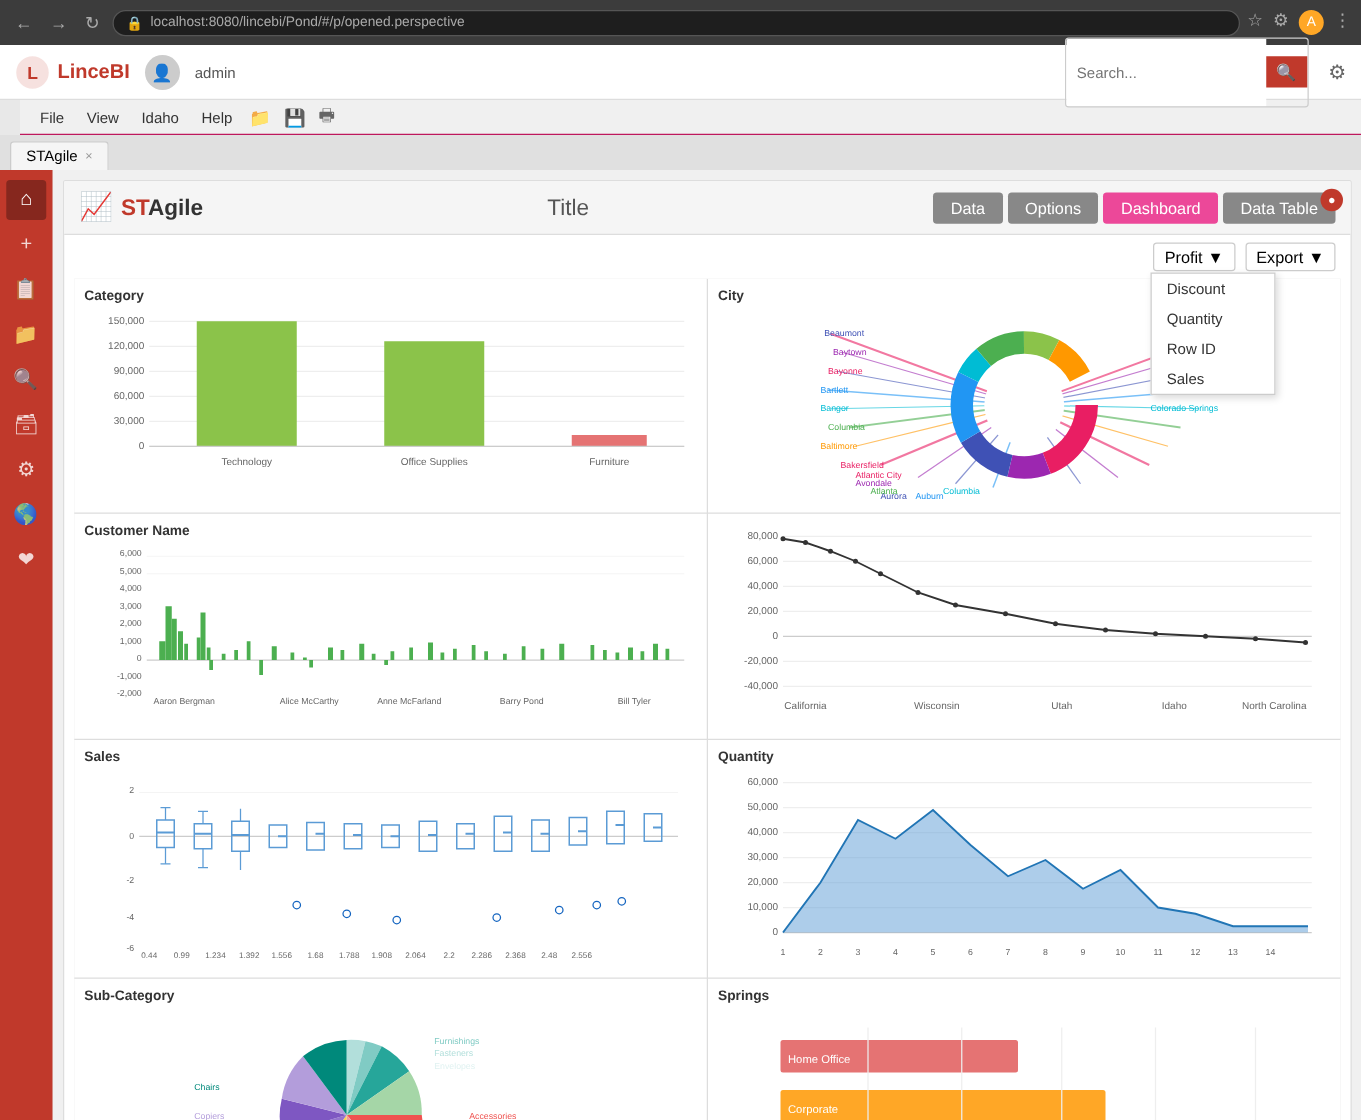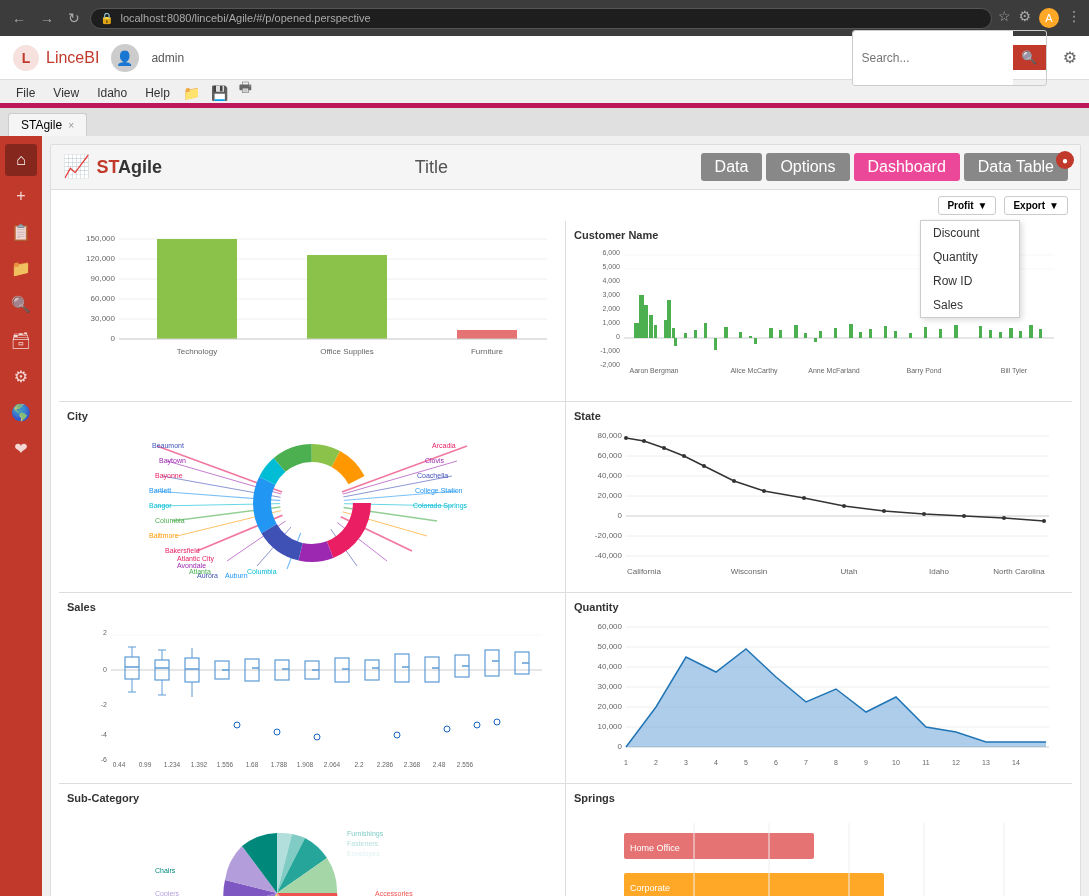--- a/index.html
+++ b/index.html
@@ -71,24 +71,25 @@
       cursor: pointer;
       font-size: 13px;
     }
     .gear-btn { color: #666; font-size: 16px; cursor: pointer; margin-left: 4px; }
 
     
     .menu-bar {
       background: #f0f0f0;
       height: 28px;
       display: flex;
-      align-items: flex-end;
+      align-items: center;
       padding: 0 8px;
-      border-bottom: 5px solid #be185d;
+      border-bottom: 1px solid #be185d;
       gap: 2px;
+      margin-left: 16px;
     }
     .menu-item { padding: 3px 8px; font-size: 12px; cursor: pointer; color: #333; }
     .menu-icon { font-size: 14px; color: #666; cursor: pointer; padding: 2px 4px; }
 
     
     .tab-bar {
       background: #e0e0e0;
       height: 28px;
       display: flex;
       align-items: flex-end;
@@ -164,21 +165,21 @@
       gap: 20px;
     }
     .dash-logo { display: flex; align-items: center; gap: 6px; }
     .dash-logo-icon { color: #c0392b; font-size: 22px; }
     .dash-brand { color: #c0392b; font-weight: bold; font-size: 18px; }
     .dash-brand span { color: #333; text-align: center; }
     .dash-title { font-size: 18px; color: #555; flex: 1; text-align: center; }
     .dash-tabs { display: flex; gap: 4px; }
     .dash-tab {
       padding: 5px 14px;
-      font-size: 16px;
+      font-size: 13px;
       cursor: pointer;
       border: none;
       border-radius: 3px;
     }
     .dash-tab.inactive { background: #888; color: white; }
     .dash-tab.active { background: #ec4899; color: white; }
     .dash-close-btn {
       position: absolute;
       top: 6px;
       right: 6px;
@@ -201,26 +202,25 @@
       padding: 6px 12px;
       gap: 8px;
       align-items: center;
       position: relative;
     }
     .ctrl-dropdown {
       padding: 3px 8px;
       background: white;
       border: 1px solid #ccc;
       border-radius: 3px;
-      font-size: 10px;
+      font-size: 13px;
       cursor: pointer;
       display: flex;
       align-items: center;
       gap: 4px;
-      font-weight: bold;
     }
 
     
     .dropdown-menu {
       position: absolute;
       top: 30px;
       right: 60px;
       background: white;
       border: 1px solid #ccc;
       box-shadow: 2px 2px 6px rgba(0,0,0,0.15);
@@ -261,37 +261,37 @@
   </style>
 </head>
 <body>
 
 <div class="browser-chrome">
   <span class="browser-nav-btn">←</span>
   <span class="browser-nav-btn">→</span>
   <span class="browser-nav-btn">↻</span>
   <div class="browser-url-bar">
     <span style="color:#4caf50;font-size:11px;">🔒</span>
-    <span>localhost:8080/lincebi/Agile/#/p/opened.perspective</span>
+    <span>localhost:8080/lincebi/Pond/#/p/opened.perspective</span>
   </div>
   <div class="browser-right-icons">
     <span>☆</span>
     <span>⚙</span>
     <span style="width:20px;height:20px;border-radius:50%;background:#ffa726;display:inline-flex;align-items:center;justify-content:center;font-size:11px;color:white;">A</span>
     <span>⋮</span>
   </div>
 </div>
 
 <div class="app-header">
   <div class="app-logo">
     <svg class="logo-icon" viewBox="0 0 28 28">
       <circle cx="14" cy="14" r="13" fill="#c0392b" opacity="0.15"></circle>
       <text x="14" y="19" text-anchor="middle" fill="#c0392b" font-size="14" font-weight="bold">L</text>
     </svg>
-    <span style="color:#c0392b;font-weight:normal;">LinceBI</span>
+    <span style="color:#c0392b;font-weight:bold;">LinceBI</span>
   </div>
   <div class="user-avatar">
     <span style="color:#666;font-size:14px;">👤</span>
   </div>
   <span style="color:#555;font-size:12px;">admin</span>
   <div class="header-spacer"></div>
   <div class="search-bar">
     <input type="text" class="search-input" placeholder="Search..." style="">
     <button class="search-btn">🔍</button>
   </div>
@@ -364,20 +364,21 @@
           <div class="dropdown-item">Discount</div>
           <div class="dropdown-item">Quantity</div>
           <div class="dropdown-item">Row ID</div>
           <div class="dropdown-item">Sales</div>
         </div>
       </div>
 
       <div class="charts-grid">
 
         <div class="chart-cell">
+          <div class="chart-title">Category</div>
           <div class="chart-container">
             <svg width="100%" height="130" viewBox="0 0 470 130">
 
               <text x="38" y="12" font-size="8" fill="#666" text-anchor="end">150,000</text>
               <text x="38" y="32" font-size="8" fill="#666" text-anchor="end">120,000</text>
               <text x="38" y="52" font-size="8" fill="#666" text-anchor="end">90,000</text>
               <text x="38" y="72" font-size="8" fill="#666" text-anchor="end">60,000</text>
               <text x="38" y="92" font-size="8" fill="#666" text-anchor="end">30,000</text>
               <text x="38" y="112" font-size="8" fill="#666" text-anchor="end">0</text>
 
@@ -391,20 +392,84 @@
               <rect x="80" y="10" width="80" height="100" fill="#8bc34a"></rect>
               <text x="120" y="125" font-size="8" fill="#666" text-anchor="middle">Technology</text>
 
               <rect x="230" y="26" width="80" height="84" fill="#8bc34a"></rect>
               <text x="270" y="125" font-size="8" fill="#666" text-anchor="middle">Office Supplies</text>
 
               <rect x="380" y="101" width="60" height="9" fill="#e57373"></rect>
               <text x="410" y="125" font-size="8" fill="#666" text-anchor="middle">Furniture</text>
 
               <line x1="42" y1="110" x2="470" y2="110" stroke="#ccc" stroke-width="1"></line>
+            </svg>
+          </div>
+        </div>
+
+        <div class="chart-cell">
+          <div class="chart-title">City</div>
+          <div style="position:relative;height:155px;">
+            <svg width="100%" height="155" viewBox="0 0 470 155">
+
+              <g opacity="0.6">
+                <line x1="235" y1="77" x2="80" y2="20" stroke="#e91e63" stroke-width="1.5"></line>
+                <line x1="235" y1="77" x2="90" y2="35" stroke="#9c27b0" stroke-width="1"></line>
+                <line x1="235" y1="77" x2="85" y2="50" stroke="#3f51b5" stroke-width="1"></line>
+                <line x1="235" y1="77" x2="78" y2="65" stroke="#2196f3" stroke-width="1.2"></line>
+                <line x1="235" y1="77" x2="80" y2="80" stroke="#00bcd4" stroke-width="1"></line>
+                <line x1="235" y1="77" x2="95" y2="95" stroke="#4caf50" stroke-width="1.5"></line>
+                <line x1="235" y1="77" x2="100" y2="110" stroke="#ff9800" stroke-width="1"></line>
+                <line x1="235" y1="77" x2="120" y2="125" stroke="#e91e63" stroke-width="1.8"></line>
+                <line x1="235" y1="77" x2="150" y2="135" stroke="#9c27b0" stroke-width="1"></line>
+                <line x1="235" y1="77" x2="180" y2="140" stroke="#3f51b5" stroke-width="1"></line>
+                <line x1="235" y1="77" x2="210" y2="143" stroke="#2196f3" stroke-width="1.2"></line>
+                <line x1="235" y1="77" x2="390" y2="20" stroke="#e91e63" stroke-width="1.5"></line>
+                <line x1="235" y1="77" x2="380" y2="35" stroke="#9c27b0" stroke-width="1"></line>
+                <line x1="235" y1="77" x2="375" y2="50" stroke="#3f51b5" stroke-width="1"></line>
+                <line x1="235" y1="77" x2="380" y2="65" stroke="#2196f3" stroke-width="1.2"></line>
+                <line x1="235" y1="77" x2="375" y2="80" stroke="#00bcd4" stroke-width="1"></line>
+                <line x1="235" y1="77" x2="360" y2="95" stroke="#4caf50" stroke-width="1.5"></line>
+                <line x1="235" y1="77" x2="350" y2="110" stroke="#ff9800" stroke-width="1"></line>
+                <line x1="235" y1="77" x2="335" y2="125" stroke="#e91e63" stroke-width="1.8"></line>
+                <line x1="235" y1="77" x2="310" y2="135" stroke="#9c27b0" stroke-width="1"></line>
+                <line x1="235" y1="77" x2="280" y2="140" stroke="#3f51b5" stroke-width="1"></line>
+              </g>
+
+              <circle cx="235" cy="77" r="50" fill="none" stroke="#e91e63" stroke-width="18" stroke-dasharray="60 260"></circle>
+              <circle cx="235" cy="77" r="50" fill="none" stroke="#9c27b0" stroke-width="18" stroke-dasharray="30 290" stroke-dashoffset="-60"></circle>
+              <circle cx="235" cy="77" r="50" fill="none" stroke="#3f51b5" stroke-width="18" stroke-dasharray="40 280" stroke-dashoffset="-90"></circle>
+              <circle cx="235" cy="77" r="50" fill="none" stroke="#2196f3" stroke-width="18" stroke-dasharray="50 270" stroke-dashoffset="-130"></circle>
+              <circle cx="235" cy="77" r="50" fill="none" stroke="#00bcd4" stroke-width="18" stroke-dasharray="20 300" stroke-dashoffset="-180"></circle>
+              <circle cx="235" cy="77" r="50" fill="none" stroke="#4caf50" stroke-width="18" stroke-dasharray="35 285" stroke-dashoffset="-200"></circle>
+              <circle cx="235" cy="77" r="50" fill="none" stroke="#8bc34a" stroke-width="18" stroke-dasharray="25 295" stroke-dashoffset="-235"></circle>
+              <circle cx="235" cy="77" r="50" fill="none" stroke="#ff9800" stroke-width="18" stroke-dasharray="30 290" stroke-dashoffset="-260"></circle>
+
+              <circle cx="235" cy="77" r="32" fill="white"></circle>
+
+              <text x="75" y="22" font-size="7" fill="#3f51b5">Beaumont</text>
+              <text x="82" y="37" font-size="7" fill="#9c27b0">Baytown</text>
+              <text x="78" y="52" font-size="7" fill="#e91e63">Bayonne</text>
+              <text x="72" y="67" font-size="7" fill="#2196f3">Bartlett</text>
+              <text x="72" y="82" font-size="7" fill="#00bcd4">Bangor</text>
+              <text x="78" y="97" font-size="7" fill="#4caf50">Columbia</text>
+              <text x="72" y="112" font-size="7" fill="#ff9800">Baltimore</text>
+              <text x="88" y="127" font-size="7" fill="#e91e63">Bakersfield</text>
+              <text x="100" y="142" font-size="7" fill="#9c27b0">Avondale</text>
+              <text x="120" y="152" font-size="7" fill="#3f51b5">Aurora</text>
+              <text x="148" y="152" font-size="7" fill="#2196f3">Auburn</text>
+              <text x="100" y="135" font-size="7" fill="#e91e63">Atlantic City</text>
+              <text x="112" y="148" font-size="7" fill="#4caf50">Atlanta</text>
+              <text x="170" y="148" font-size="7" fill="#00bcd4">Columbia</text>
+
+              <text x="355" y="22" font-size="7" fill="#e91e63">Arcadia</text>
+              <text x="348" y="37" font-size="7" fill="#9c27b0">Clovis</text>
+              <text x="340" y="52" font-size="7" fill="#3f51b5">Coachella</text>
+              <text x="338" y="67" font-size="7" fill="#2196f3">College Station</text>
+              <text x="336" y="82" font-size="7" fill="#00bcd4">Colorado Springs</text>
             </svg>
           </div>
         </div>
 
         <div class="chart-cell">
           <div class="chart-title">Customer Name</div>
           <div class="chart-container">
             <svg width="100%" height="130" viewBox="0 0 470 130">
 
               <text x="36" y="10" font-size="7" fill="#666" text-anchor="end">6,000</text>
@@ -468,85 +533,20 @@
               <rect x="415" y="87" width="3" height="6" fill="#4caf50"></rect>
               <rect x="425" y="83" width="4" height="10" fill="#4caf50"></rect>
               <rect x="435" y="86" width="3" height="7" fill="#4caf50"></rect>
               <rect x="445" y="80" width="4" height="13" fill="#4caf50"></rect>
               <rect x="455" y="84" width="3" height="9" fill="#4caf50"></rect>
             </svg>
           </div>
         </div>
 
         <div class="chart-cell">
-          <div class="chart-title">City</div>
-          <div style="position:relative;height:155px;">
-            <svg width="100%" height="155" viewBox="0 0 470 155">
-
-              <g opacity="0.6">
-                <line x1="235" y1="77" x2="80" y2="20" stroke="#e91e63" stroke-width="1.5"></line>
-                <line x1="235" y1="77" x2="90" y2="35" stroke="#9c27b0" stroke-width="1"></line>
-                <line x1="235" y1="77" x2="85" y2="50" stroke="#3f51b5" stroke-width="1"></line>
-                <line x1="235" y1="77" x2="78" y2="65" stroke="#2196f3" stroke-width="1.2"></line>
-                <line x1="235" y1="77" x2="80" y2="80" stroke="#00bcd4" stroke-width="1"></line>
-                <line x1="235" y1="77" x2="95" y2="95" stroke="#4caf50" stroke-width="1.5"></line>
-                <line x1="235" y1="77" x2="100" y2="110" stroke="#ff9800" stroke-width="1"></line>
-                <line x1="235" y1="77" x2="120" y2="125" stroke="#e91e63" stroke-width="1.8"></line>
-                <line x1="235" y1="77" x2="150" y2="135" stroke="#9c27b0" stroke-width="1"></line>
-                <line x1="235" y1="77" x2="180" y2="140" stroke="#3f51b5" stroke-width="1"></line>
-                <line x1="235" y1="77" x2="210" y2="143" stroke="#2196f3" stroke-width="1.2"></line>
-                <line x1="235" y1="77" x2="390" y2="20" stroke="#e91e63" stroke-width="1.5"></line>
-                <line x1="235" y1="77" x2="380" y2="35" stroke="#9c27b0" stroke-width="1"></line>
-                <line x1="235" y1="77" x2="375" y2="50" stroke="#3f51b5" stroke-width="1"></line>
-                <line x1="235" y1="77" x2="380" y2="65" stroke="#2196f3" stroke-width="1.2"></line>
-                <line x1="235" y1="77" x2="375" y2="80" stroke="#00bcd4" stroke-width="1"></line>
-                <line x1="235" y1="77" x2="360" y2="95" stroke="#4caf50" stroke-width="1.5"></line>
-                <line x1="235" y1="77" x2="350" y2="110" stroke="#ff9800" stroke-width="1"></line>
-                <line x1="235" y1="77" x2="335" y2="125" stroke="#e91e63" stroke-width="1.8"></line>
-                <line x1="235" y1="77" x2="310" y2="135" stroke="#9c27b0" stroke-width="1"></line>
-                <line x1="235" y1="77" x2="280" y2="140" stroke="#3f51b5" stroke-width="1"></line>
-              </g>
-
-              <circle cx="235" cy="77" r="50" fill="none" stroke="#e91e63" stroke-width="18" stroke-dasharray="60 260"></circle>
-              <circle cx="235" cy="77" r="50" fill="none" stroke="#9c27b0" stroke-width="18" stroke-dasharray="30 290" stroke-dashoffset="-60"></circle>
-              <circle cx="235" cy="77" r="50" fill="none" stroke="#3f51b5" stroke-width="18" stroke-dasharray="40 280" stroke-dashoffset="-90"></circle>
-              <circle cx="235" cy="77" r="50" fill="none" stroke="#2196f3" stroke-width="18" stroke-dasharray="50 270" stroke-dashoffset="-130"></circle>
-              <circle cx="235" cy="77" r="50" fill="none" stroke="#00bcd4" stroke-width="18" stroke-dasharray="20 300" stroke-dashoffset="-180"></circle>
-              <circle cx="235" cy="77" r="50" fill="none" stroke="#4caf50" stroke-width="18" stroke-dasharray="35 285" stroke-dashoffset="-200"></circle>
-              <circle cx="235" cy="77" r="50" fill="none" stroke="#8bc34a" stroke-width="18" stroke-dasharray="25 295" stroke-dashoffset="-235"></circle>
-              <circle cx="235" cy="77" r="50" fill="none" stroke="#ff9800" stroke-width="18" stroke-dasharray="30 290" stroke-dashoffset="-260"></circle>
-
-              <circle cx="235" cy="77" r="32" fill="white"></circle>
-
-              <text x="75" y="22" font-size="7" fill="#3f51b5">Beaumont</text>
-              <text x="82" y="37" font-size="7" fill="#9c27b0">Baytown</text>
-              <text x="78" y="52" font-size="7" fill="#e91e63">Bayonne</text>
-              <text x="72" y="67" font-size="7" fill="#2196f3">Bartlett</text>
-              <text x="72" y="82" font-size="7" fill="#00bcd4">Bangor</text>
-              <text x="78" y="97" font-size="7" fill="#4caf50">Columbia</text>
-              <text x="72" y="112" font-size="7" fill="#ff9800">Baltimore</text>
-              <text x="88" y="127" font-size="7" fill="#e91e63">Bakersfield</text>
-              <text x="100" y="142" font-size="7" fill="#9c27b0">Avondale</text>
-              <text x="120" y="152" font-size="7" fill="#3f51b5">Aurora</text>
-              <text x="148" y="152" font-size="7" fill="#2196f3">Auburn</text>
-              <text x="100" y="135" font-size="7" fill="#e91e63">Atlantic City</text>
-              <text x="112" y="148" font-size="7" fill="#4caf50">Atlanta</text>
-              <text x="170" y="148" font-size="7" fill="#00bcd4">Columbia</text>
-
-              <text x="355" y="22" font-size="7" fill="#e91e63">Arcadia</text>
-              <text x="348" y="37" font-size="7" fill="#9c27b0">Clovis</text>
-              <text x="340" y="52" font-size="7" fill="#3f51b5">Coachella</text>
-              <text x="338" y="67" font-size="7" fill="#2196f3">College Station</text>
-              <text x="336" y="82" font-size="7" fill="#00bcd4">Colorado Springs</text>
-            </svg>
-          </div>
-        </div>
-
-        <div class="chart-cell">
-          <div class="chart-title">State</div>
           <div>
             <svg width="100%" height="155" viewBox="0 0 470 155">
 
               <text x="38" y="12" font-size="8" fill="#666" text-anchor="end">80,000</text>
               <text x="38" y="32" font-size="8" fill="#666" text-anchor="end">60,000</text>
               <text x="38" y="52" font-size="8" fill="#666" text-anchor="end">40,000</text>
               <text x="38" y="72" font-size="8" fill="#666" text-anchor="end">20,000</text>
               <text x="38" y="92" font-size="8" fill="#666" text-anchor="end">0</text>
               <text x="38" y="112" font-size="8" fill="#666" text-anchor="end">-20,000</text>
               <text x="38" y="132" font-size="8" fill="#666" text-anchor="end">-40,000</text>

